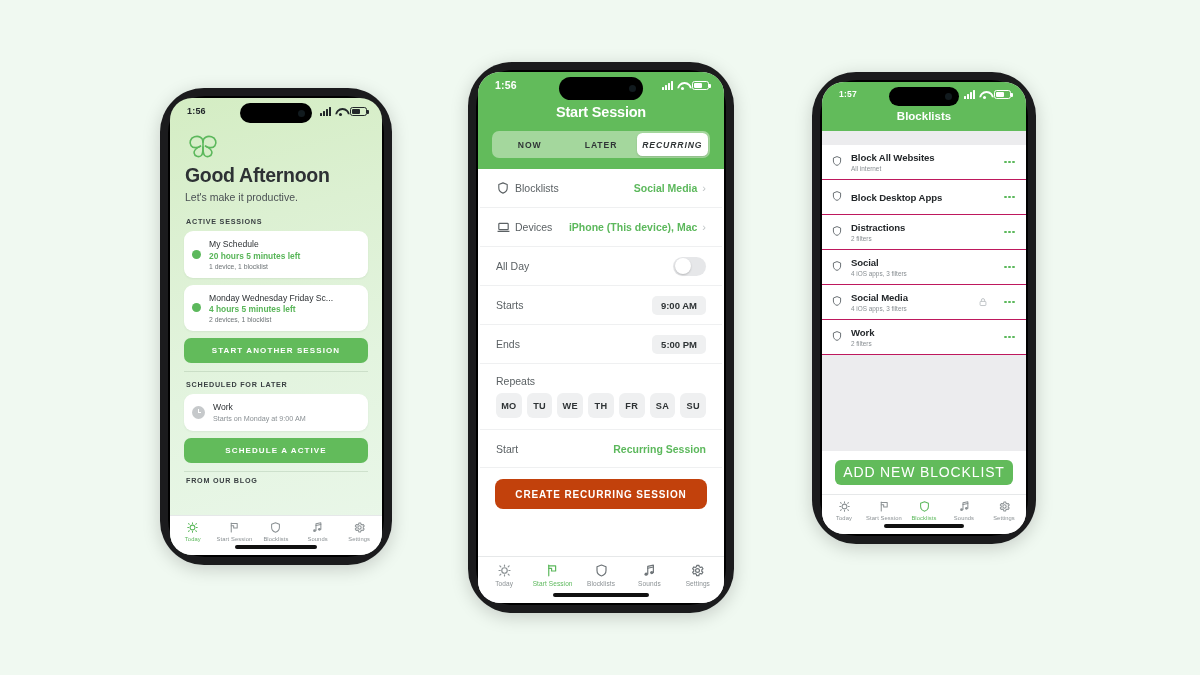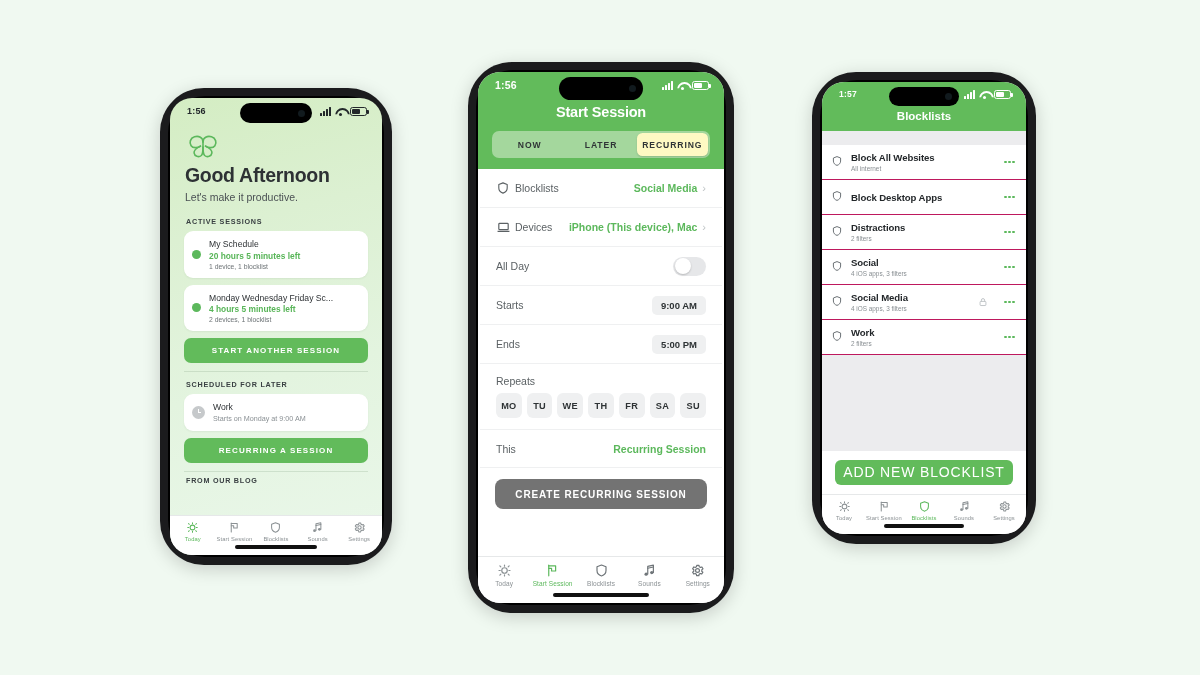--- a/index.html
+++ b/index.html
@@ -133,21 +133,21 @@
   .p2-title { text-align:center; font-size:14.5px; font-weight:bold; margin:6px 0 11px; letter-spacing:-.2px; }
   .seg {
     margin:0 14px; height:27px; background:#a4d79d; border-radius:7px;
     display:flex; padding:2px; position:relative;
   }
   .seg div {
     flex:1; display:flex; align-items:center; justify-content:center;
     font-size:8.6px; font-weight:bold; letter-spacing:.9px; color:#2f3436;
     border-radius:5.5px;
   }
-  .seg div.on { background:#fef9c3; box-shadow:0 1px 2px rgba(0,0,0,.14); }
+  .seg div.on { background:#ffffff; box-shadow:0 1px 2px rgba(0,0,0,.14);font-style:italic; }
   .p2-body { flex:1; background:#fff; padding:0 2px; overflow:hidden; }
   .row {
     display:flex; align-items:center; min-height:39px;
     padding:0 16px; border-bottom:1px solid #eff0f1;
   }
   .row .ic { flex:0 0 19px; display:flex; align-items:center; }
   .row .lbl { font-size:10.5px; color:#5b6164; flex:1; }
   .row .val { font-size:10.5px; font-weight:bold; color:#5cb85c; }
   .row .chev { margin-left:5px; color:#bfc4c6; font-size:11px; line-height:1; }
   .toggle {
@@ -160,21 +160,21 @@
     font-size:9.5px; font-weight:bold; color:#2e3335; margin-left:auto;
   }
   .repeats-lbl { font-size:10.5px; color:#5b6164; padding:11px 16px 6px; }
   .days { display:flex; gap:5px; padding:0 16px 11px; }
   .day {
     flex:1; height:25px; border-radius:6px; background:#eff0f1;
     display:flex; align-items:center; justify-content:center;
     font-size:9.2px; font-weight:bold; color:#2e3335; letter-spacing:.3px;
   }
   .cta {
-    margin:11px 15px 0; height:30px; border-radius:8px; background:#737373;
+    margin:11px 15px 0; height:30px; border-radius:8px; background:#c2410c;
     display:flex; align-items:center; justify-content:center;
     color:#fff; font-size:10px; font-weight:bold; letter-spacing:.85px;
   }
 
   
   #phone3 { left:812px; top:72px; width:224px; height:472px; }
   .p3-head { background:#62bb5b; color:#fff; flex:0 0 auto; padding-bottom:9px; }
   .p3-head .statusbar { color:#fff; font-size:9px; }
   .p3-title { text-align:center; font-size:11.5px; font-weight:bold; margin-top:4px; }
   .p3-spacer { height:14px; background:#ececee; flex:0 0 14px; }
@@ -261,21 +261,21 @@
         <div class="sect-label">SCHEDULED FOR LATER</div>
 
         <div class="card">
           <span class="clock-ic"></span>
           <span class="card-txt">
             <span class="card-title" style="display:block">Work</span>
             <span class="card-sub2" style="display:block">Starts on Monday at 9:00 AM</span>
           </span>
         </div>
 
-        <div class="btn-green">RECURRING A SESSION</div>
+        <div class="btn-green">SCHEDULE A ACTIVE</div>
         <div class="hr-soft" style="margin-bottom:4px"></div>
         <div class="sect-label">FROM OUR BLOG</div>
       </div>
 
       <div class="tabbar">
         <div class="tab active">
           <svg width="13" height="13" viewBox="0 0 24 24" fill="none" stroke="#5cb85c" stroke-width="1.9" stroke-linecap="round">
               <circle cx="12" cy="12" r="4.4"></circle>
               <path d="M12 3.2v2M12 19v1.8M4.6 4.6l1.5 1.5M17.9 17.9l1.5 1.5M3.2 12h2M19 12h1.8M4.6 19.4l1.5-1.5M17.9 6.1l1.5-1.5"></path>
             </svg>
@@ -393,21 +393,21 @@
           <span class="day">MO</span>
           <span class="day">TU</span>
           <span class="day">WE</span>
           <span class="day">TH</span>
           <span class="day">FR</span>
           <span class="day">SA</span>
           <span class="day">SU</span>
         </div>
 
         <div class="row" style="border-top:1px solid #eff0f1">
-          <span class="lbl">This</span>
+          <span class="lbl">Start</span>
           <span class="val">Recurring Session</span>
         </div>
 
         <div class="cta">CREATE RECURRING SESSION</div>
       </div>
 
       <div class="tabbar" style="padding:6px 2px 16px">
         <div class="tab">
           <svg width="15" height="15" viewBox="0 0 24 24" fill="none" stroke="#8b9194" stroke-width="1.9" stroke-linecap="round">
               <circle cx="12" cy="12" r="4.4"></circle>

